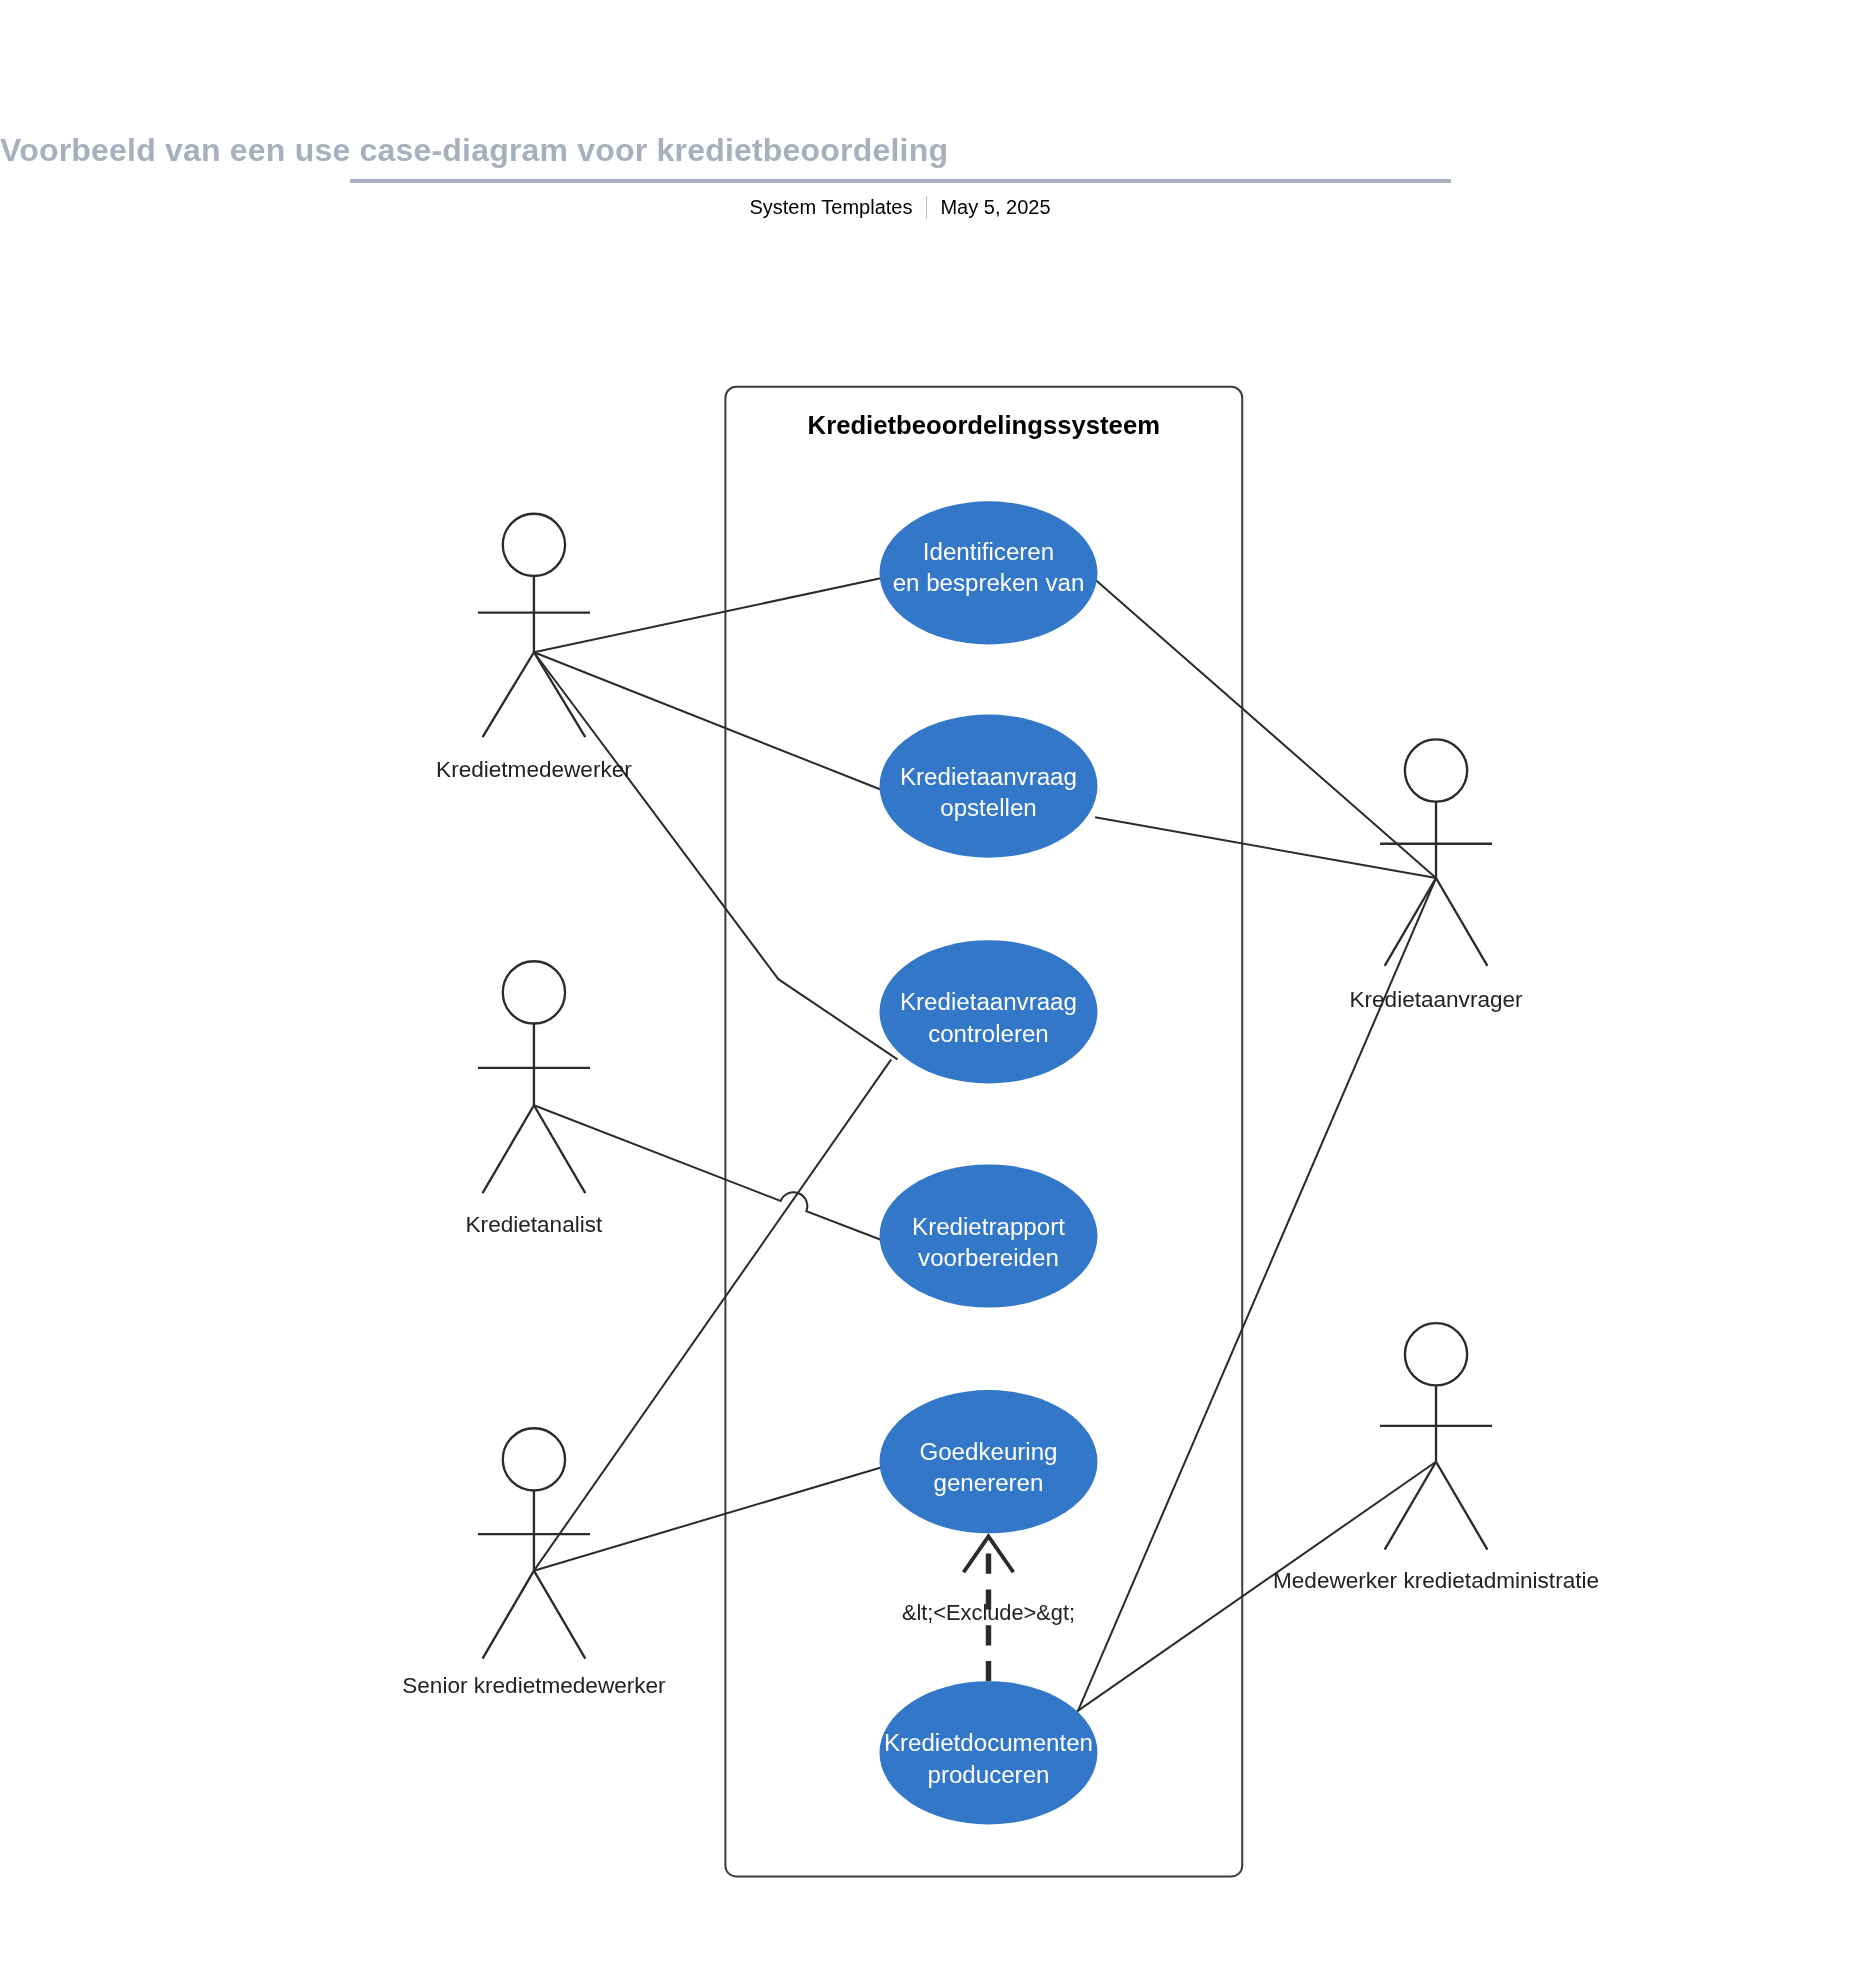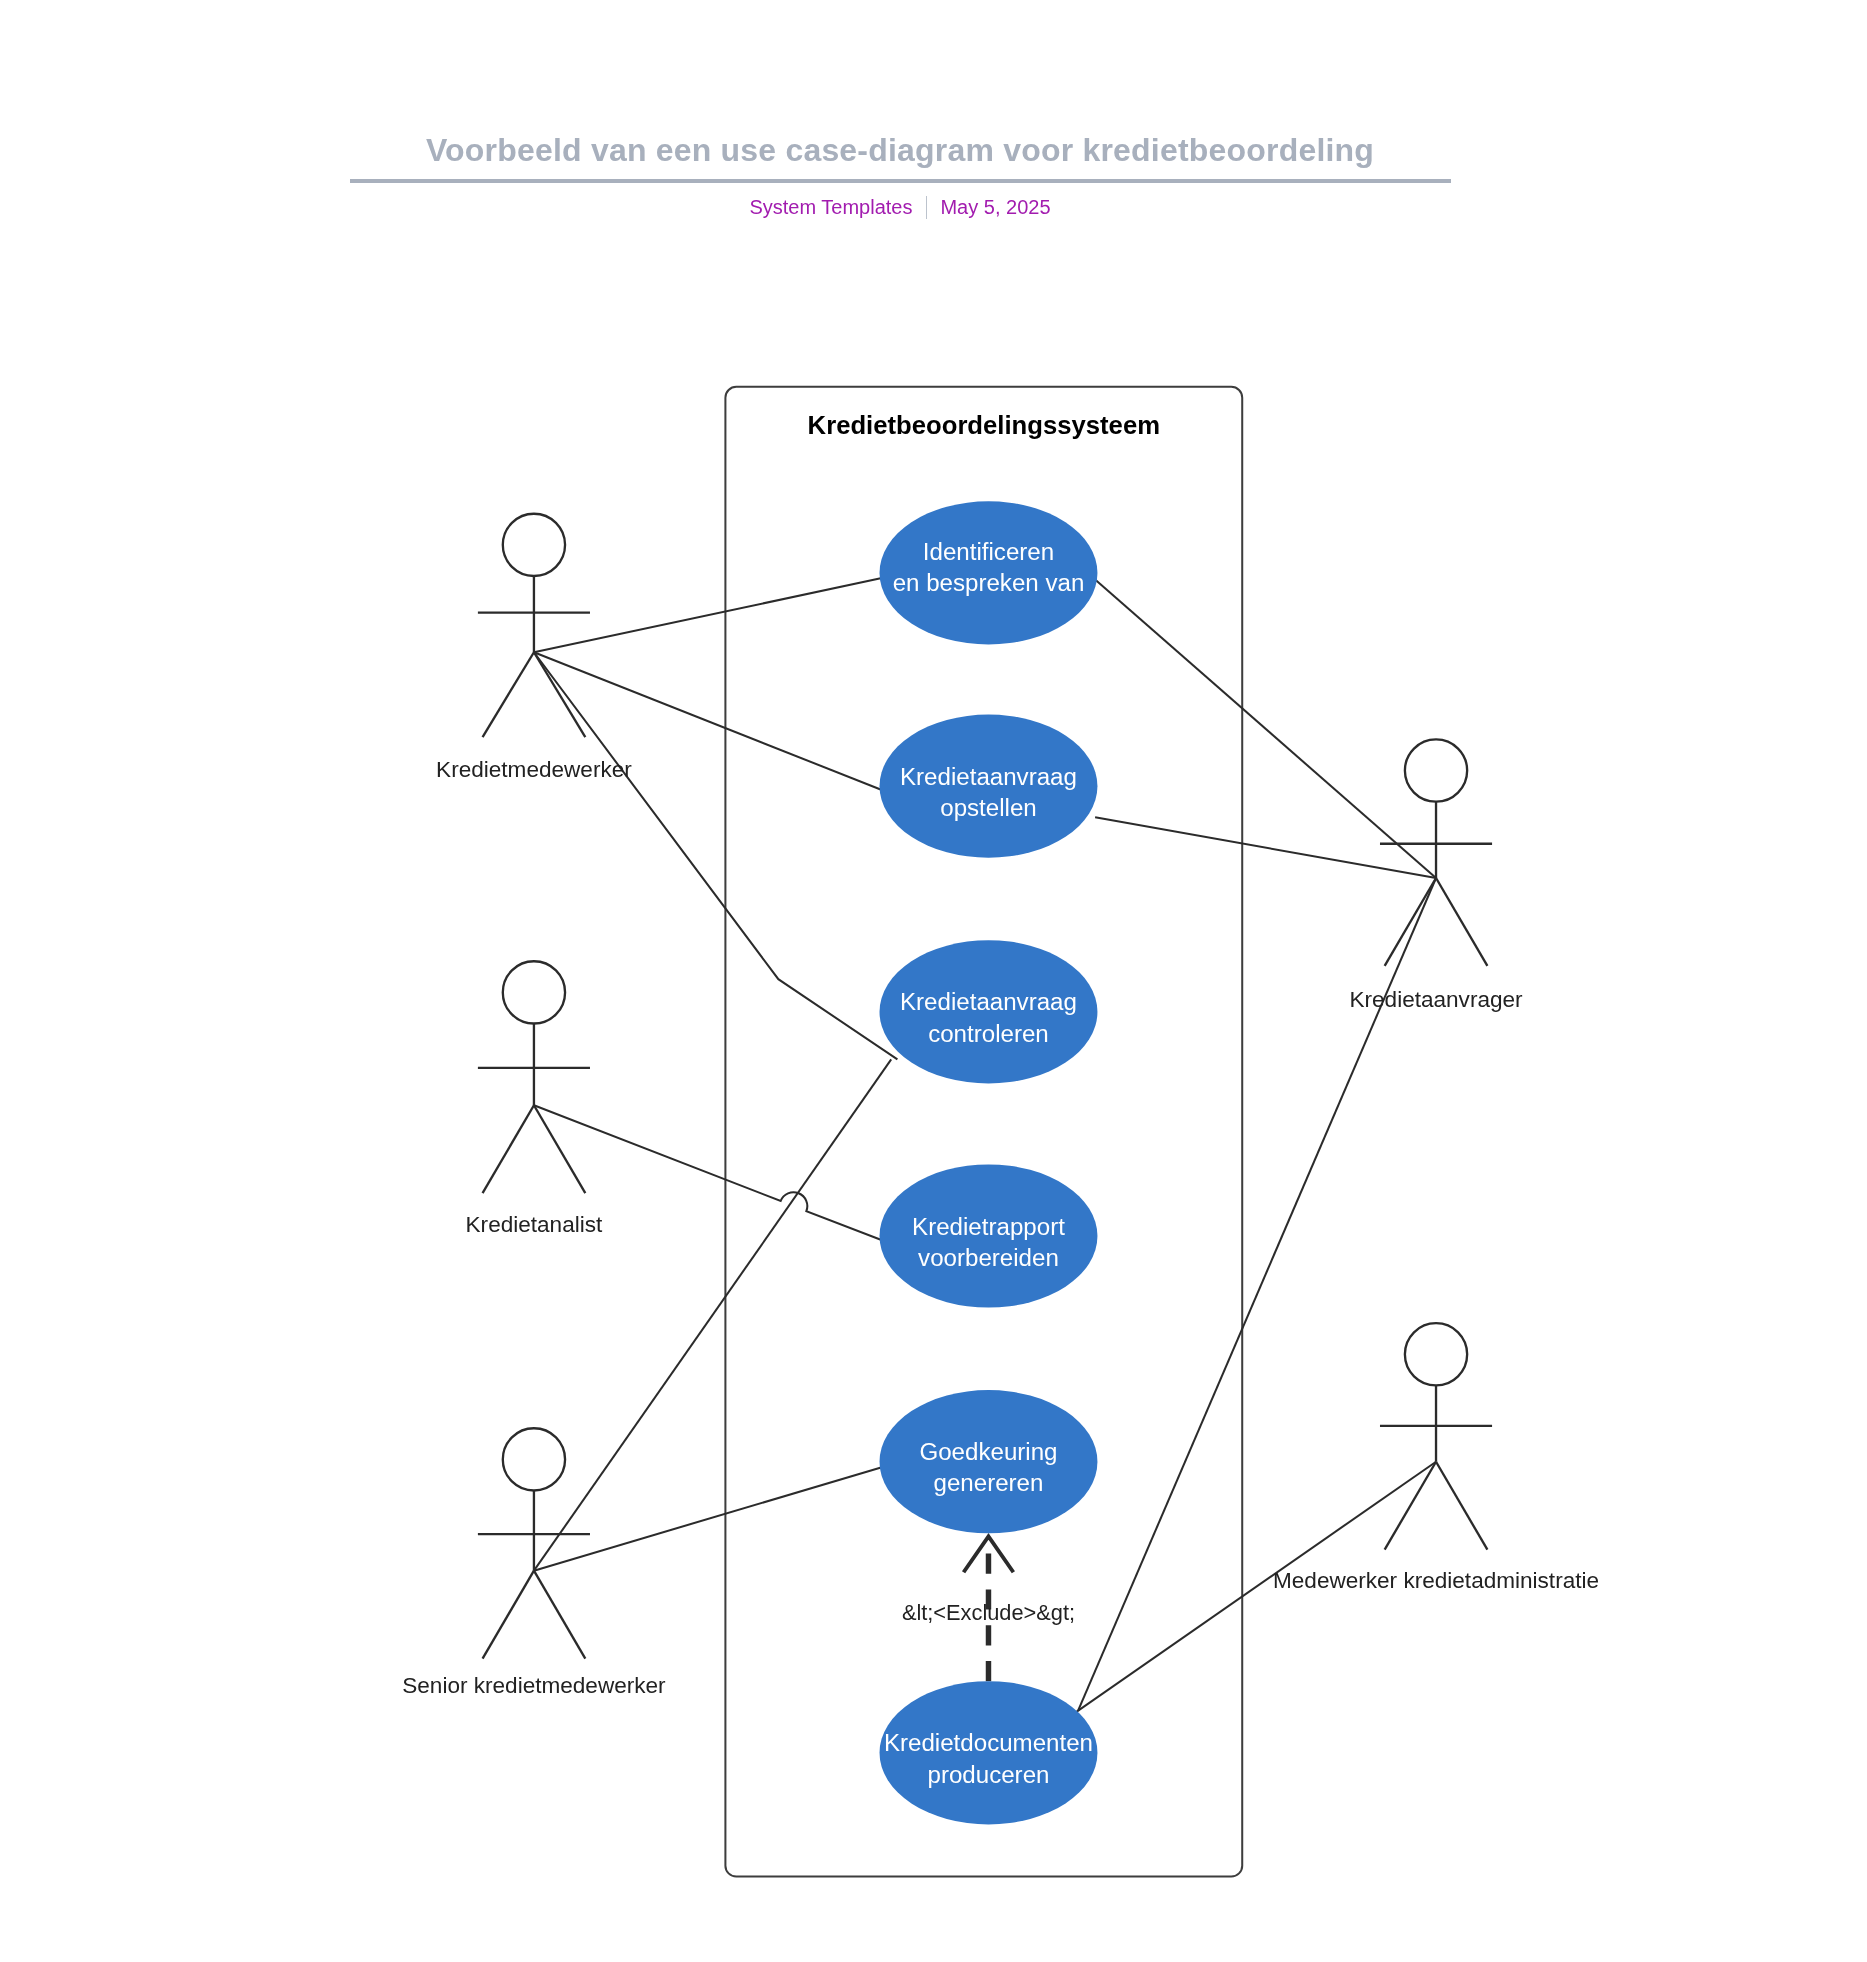--- a/index.html
+++ b/index.html
@@ -18,40 +18,39 @@
     position: absolute;
     left: 0; top: 0;
     width: 1868px;
     height: 1963px;
   }
   .header {
     position: absolute;
     left: 0;
     top: 131px;
     width: 1800px;
-    text-align: center;
   }
   .doc-title {
     font-size: 32px;
     font-weight: bold;
     color: #a8b0bd;
     letter-spacing: 0.2px;
     line-height: 1.2;
     display: block;
   }
   .title-rule {
     width: 1101px;
     height: 3.9px;
     background: #a8b0bd;
     margin: 10px auto 0 auto;
   }
   .doc-meta {
     margin-top: 13.2px;
     font-size: 20px;
-    color: #a21caf;
+    color: #000000;
     display: flex;
     justify-content: center;
     align-items: center;
     gap: 13.2px;
   }
   .meta-sep {
     display: inline-block;
     width: 1.6px;
     height: 23px;
     background: #bcc3cd;

